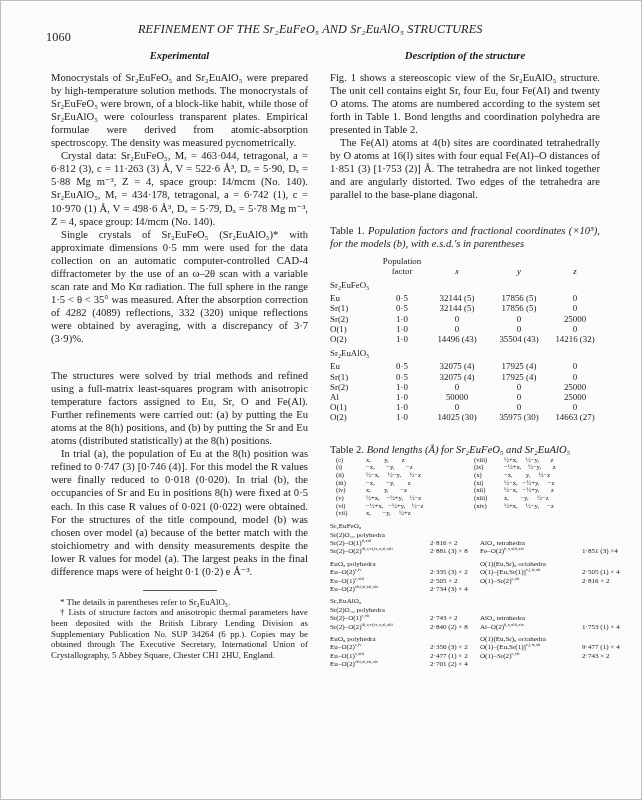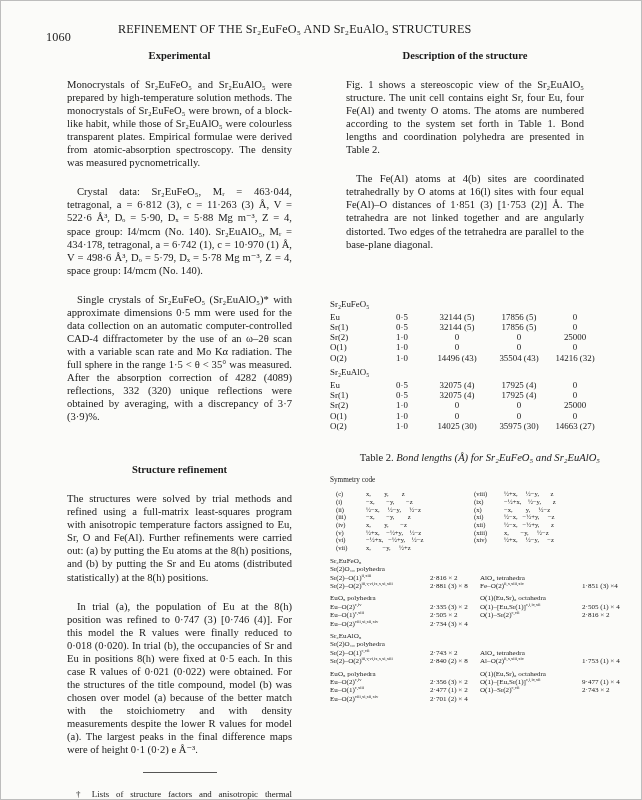--- a/index.html
+++ b/index.html
@@ -6,26 +6,26 @@
   body {
     width: 642px; height: 800px; overflow: hidden;
     background: #fbfbf9;
     font-family: "Liberation Serif", "DejaVu Serif", serif;
     color: #1a1a1a;
     position: relative;
   }
   .frame { position: absolute; left: 0; top: 0; width: 640px; height: 798px; border: 1px solid #bdbdbd; }
   .header { position: absolute; top: 22px; left: 46px; right: 30px; font-size: 12.2px; letter-spacing: 0.15px; }
   .header .pageno { position: absolute; left: 0; top: 8px; }
-  .header .title { position: absolute; left: 72px; top: 0; white-space: nowrap; }
+  .header .title { position: absolute; left: 92px; top: 0; white-space: nowrap; font-style: italic; }
   .col { position: absolute; top: 49px; font-size: 10.6px; line-height: 13.05px; text-align: justify; }
   .col-left { left: 51px; width: 257px; }
   .col-right { left: 330px; width: 270px; }
-  .section-heading { text-align: center; font-weight: bold; font-size: 10.6px; margin: 0 0 9px 0; }
-  p { margin: 16px; }
+  .section-heading { text-align: center; font-weight: bold; font-size: 10.6px; margin: 0 0 9px 0; font-style: italic; }
+  p { margin: 0; }
   p.indent { text-indent: 10px; }
   sup { font-size: 65%; vertical-align: 4px; line-height: 0; }
   .gap { height: 24px; }
   .rule { width: 74px; border-top: 1px solid #555; margin: 12px auto 6px auto; }
   .footnote { font-size: 8.9px; line-height: 10.6px; }
   .footnote p { text-indent: 9px; }
   .caption { font-size: 10.6px; line-height: 13px; text-align: justify; }
   .caption i { font-style: italic; }
   .t1 { width: 100%; border-collapse: collapse; font-size: 8.9px; line-height: 10.2px; margin-top: 6px; }
   .t1 td { padding: 0; vertical-align: top; }
@@ -53,46 +53,57 @@
   <span class="title">REFINEMENT OF THE Sr₂EuFeO₅ AND Sr₂EuAlO₅ STRUCTURES</span>
 </div>
 
 <div class="col col-left">
   <div class="section-heading">Experimental</div>
   <p>Monocrystals of Sr₂EuFeO₅ and Sr₂EuAlO₅ were prepared by high-temperature solution methods. The monocrystals of Sr₂EuFeO₅ were brown, of a block-like habit, while those of Sr₂EuAlO₅ were colourless transparent plates. Empirical formulae were derived from atomic-absorption spectroscopy. The density was measured pycnometrically.</p>
   <p class="indent">Crystal data: Sr₂EuFeO₅, Mᵣ = 463·044, tetragonal, a = 6·812 (3), c = 11·263 (3) Å, V = 522·6 Å³, Dₒ = 5·90, Dₓ = 5·88 Mg m⁻³, Z = 4, space group: I4/mcm (No. 140). Sr₂EuAlO₅, Mᵣ = 434·178, tetragonal, a = 6·742 (1), c = 10·970 (1) Å, V = 498·6 Å³, Dₒ = 5·79, Dₓ = 5·78 Mg m⁻³, Z = 4, space group: I4/mcm (No. 140).</p>
   <p class="indent">Single crystals of Sr₂EuFeO₅ (Sr₂EuAlO₅)* with approximate dimensions 0·5 mm were used for the data collection on an automatic computer-controlled CAD-4 diffractometer by the use of an ω–2θ scan with a variable scan rate and Mo Kα radiation. The full sphere in the range 1·5 &lt; θ &lt; 35° was measured. After the absorption correction of 4282 (4089) reflections, 332 (320) unique reflections were obtained by averaging, with a discrepancy of 3·7 (3·9)%.</p>
 
   <div class="gap"></div>
-  <div class="section-heading">Structure refinement</div>
   <p>The structures were solved by trial methods and refined using a full-matrix least-squares program with anisotropic temperature factors assigned to Eu, Sr, O and Fe(Al). Further refinements were carried out: (a) by putting the Eu atoms at the 8(h) positions, and (b) by putting the Sr and Eu atoms (distributed statistically) at the 8(h) positions.</p>
   <p class="indent">In trial (a), the population of Eu at the 8(h) position was refined to 0·747 (3) [0·746 (4)]. For this model the R values were finally reduced to 0·018 (0·020). In trial (b), the occupancies of Sr and Eu in positions 8(h) were fixed at 0·5 each. In this case R values of 0·021 (0·022) were obtained. For the structures of the title compound, model (b) was chosen over model (a) because of the better match with the stoichiometry and with density measurements despite the lower R values for model (a). The largest peaks in the final difference maps were of height 0·1 (0·2) e Å⁻³.</p>
 
   <div class="rule"></div>
   <div class="footnote">
+    <p>* The details in parentheses refer to Sr₂EuAlO₅.</p>
     <p>† Lists of structure factors and anisotropic thermal parameters have been deposited with the British Library Lending Division as Supplementary Publication No. SUP 34264 (6 pp.). Copies may be obtained through The Executive Secretary, International Union of Crystallography, 5 Abbey Square, Chester CH1 2HU, England.</p>
   </div>
 </div>
 
 <div class="col col-right">
   <div class="section-heading">Description of the structure</div>
   <p>Fig. 1 shows a stereoscopic view of the Sr₂EuAlO₅ structure. The unit cell contains eight Sr, four Eu, four Fe(Al) and twenty O atoms. The atoms are numbered according to the system set forth in Table 1. Bond lengths and coordination polyhedra are presented in Table 2.</p>
   <p class="indent">The Fe(Al) atoms at 4(b) sites are coordinated tetrahedrally by O atoms at 16(l) sites with four equal Fe(Al)–O distances of 1·851 (3) [1·753 (2)] Å. The tetrahedra are not linked together and are angularly distorted. Two edges of the tetrahedra are parallel to the base-plane diagonal.</p>
 
   <div style="height:22px"></div>
+  <div class="caption">
+    <span>Table 1.</span>
+    <i>Population factors and fractional coordinates (×10⁵), for the models (b), with e.s.d.'s in parentheses</i>
+  </div>
 
   <table class="t1">
     <colgroup>
         <col style="width:48px">
         <col style="width:48px">
         <col style="width:62px">
         <col style="width:62px">
         <col style="width:50px">
       </colgroup>
     <tbody>
+        <tr class="h">
+      <td></td>
+      <td>Population factor</td>
+      <td style="vertical-align:bottom;font-style:italic">x</td>
+      <td style="vertical-align:bottom;font-style:italic">y</td>
+      <td style="vertical-align:bottom;font-style:italic">z</td>
+    </tr>
     <tr class="grp">
           <td colspan="5" class="l">Sr₂EuFeO₅</td>
         </tr>
     <tr>
           <td class="l">Eu</td>
           <td class="c">0·5</td>
           <td class="c">32144 (5)</td>
           <td class="c">17856 (5)</td>
           <td class="c">0</td>
         </tr>
@@ -142,43 +153,49 @@
           <td class="c">0</td>
         </tr>
     <tr>
           <td class="l">Sr(2)</td>
           <td class="c">1·0</td>
           <td class="c">0</td>
           <td class="c">0</td>
           <td class="c">25000</td>
         </tr>
     <tr>
+          <td class="l">Al</td>
+          <td class="c">1·0</td>
+          <td class="c">50000</td>
+          <td class="c">0</td>
+          <td class="c">25000</td>
+        </tr>
+    <tr>
           <td class="l">O(1)</td>
           <td class="c">1·0</td>
           <td class="c">0</td>
           <td class="c">0</td>
           <td class="c">0</td>
         </tr>
     <tr>
           <td class="l">O(2)</td>
           <td class="c">1·0</td>
           <td class="c">14025 (30)</td>
           <td class="c">35975 (30)</td>
           <td class="c">14663 (27)</td>
         </tr>
   </tbody>
     </table>
 
   <div style="height:20px"></div>
-  <div class="caption" style="text-align:right">
+  <div class="caption" style="text-align:left">
     <span>Table 2.</span>
     <i>Bond lengths (Å) for Sr₂EuFeO₅ and Sr₂EuAlO₅</i>
   </div>
 
-  <div class="sym-title">Symmetry code</div>
   <div class="sym">
     <span class="code">(c)</span>
       <span class="op">x,        y,        z</span>
       <span class="code">(viii)</span>
       <span class="op">½+x,     ½−y,       z</span>
     <span class="code">(i)</span>
       <span class="op">−x,       −y,       −z</span>
       <span class="code">(ix)</span>
       <span class="op">−½+x,    ½−y,       z</span>
     <span class="code">(ii)</span>

